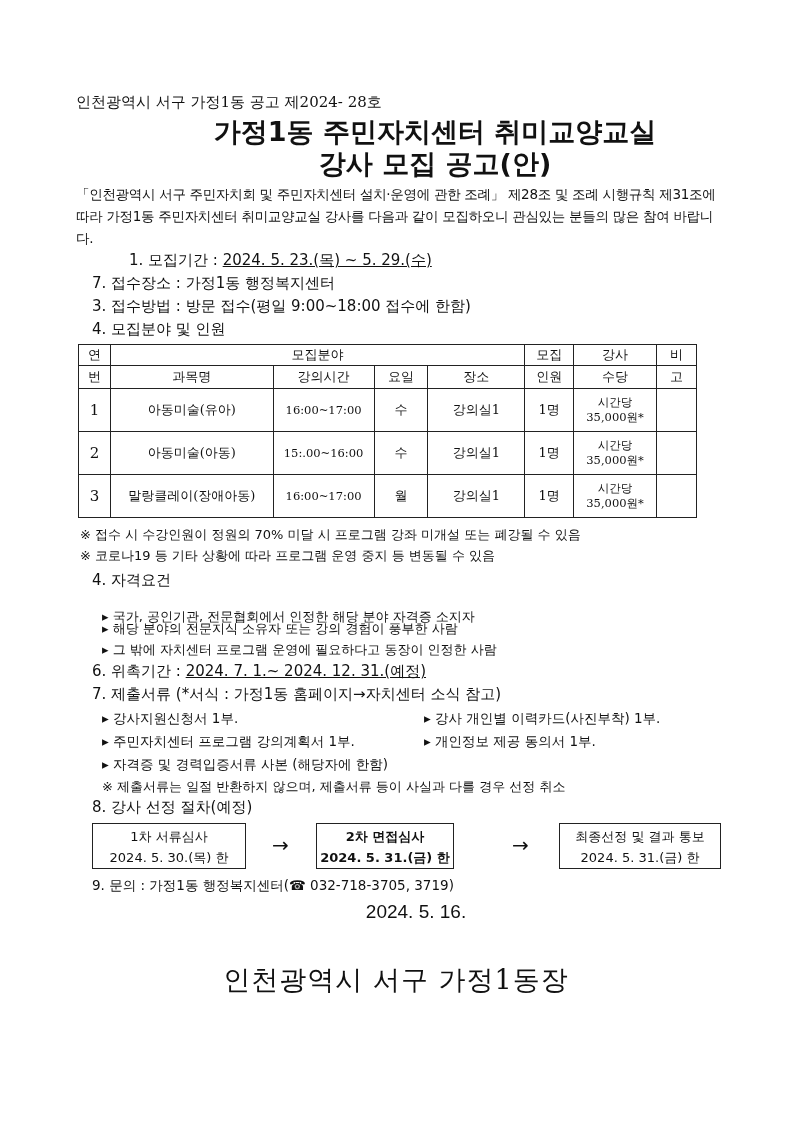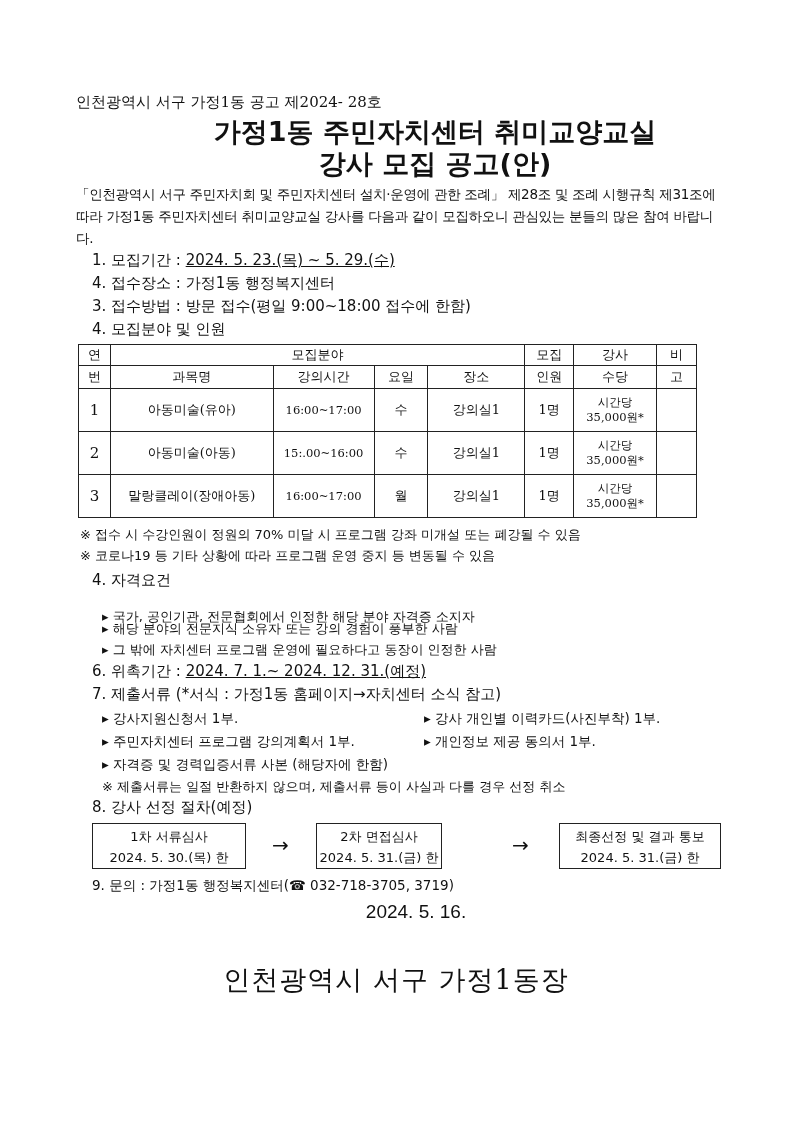--- a/index.html
+++ b/index.html
@@ -28,25 +28,25 @@
 </style>
 </head>
 <body>
 
 <div class="abs notice-no">인천광역시 서구 가정1동 공고 제2024- 28호</div>
 <div class="abs title t1">가정1동 주민자치센터 취미교양교실</div>
 <div class="abs title t2">강사 모집 공고(안)</div>
 
 <div class="abs intro">「인천광역시 서구 주민자치회 및 주민자치센터 설치·운영에 관한 조례」 제28조 및 조례 시행규칙 제31조에 따라 가정1동 주민자치센터 취미교양교실 강사를 다음과 같이 모집하오니 관심있는 분들의 많은 참여 바랍니다.</div>
 
-<div class="abs item" style="top:251px;">
+<div class="abs item" style="top:251px;margin-left:37px;">
   <span>1. 모집기간 : </span><span class="u">2024. 5. 23.(목) ~ 5. 29.(수)</span>
 </div>
 <div class="abs item" style="top:274px;">
-  <span>4. 접수장소 : </span><span>가정1동 행정복지센터</span>
+  <span>7. 접수장소 : </span><span>가정1동 행정복지센터</span>
 </div>
 <div class="abs item" style="top:297px;">
   <span>3. 접수방법 : </span><span>방문 접수(평일 9:00~18:00 접수에 한함)</span>
 </div>
 <div class="abs item" style="top:320px;">4. 모집분야 및 인원</div>
 
 <table class="recruit">
   <colgroup>
     <col style="width:32px">
       <col style="width:163px">
@@ -137,21 +137,21 @@
 <div class="abs bullet doc" style="top:756px;">▸  자격증 및 경력입증서류 사본 (해당자에 한함)</div>
 <div class="abs bullet" style="top:778px;">※ 제출서류는 일절 반환하지 않으며, 제출서류 등이 사실과 다를 경우 선정 취소</div>
 
 <div class="abs item" style="top:798px;">8. 강사 선정 절차(예정)</div>
 
 <div class="flowbox" style="left:92px; width:154px;">
   <div>1차 서류심사</div>
   <div>2024. 5. 30.(목) 한</div>
 </div>
 <div class="abs arrow" style="left:272px;">→</div>
-<div class="flowbox" style="left:316px; width:126px;">
+<div class="flowbox" style="left:316px; width:138px;font-weight:bold;">
   <div>2차 면접심사</div>
   <div>2024. 5. 31.(금) 한</div>
 </div>
 <div class="abs arrow" style="left:512px;">→</div>
 <div class="flowbox" style="left:559px; width:162px;">
   <div>최종선정 및 결과 통보</div>
   <div>2024. 5. 31.(금) 한</div>
 </div>
 
 <div class="abs item" style="top:877px; font-size:13.5px;">9. 문의 : 가정1동 행정복지센터(☎ 032-718-3705, 3719)</div>

